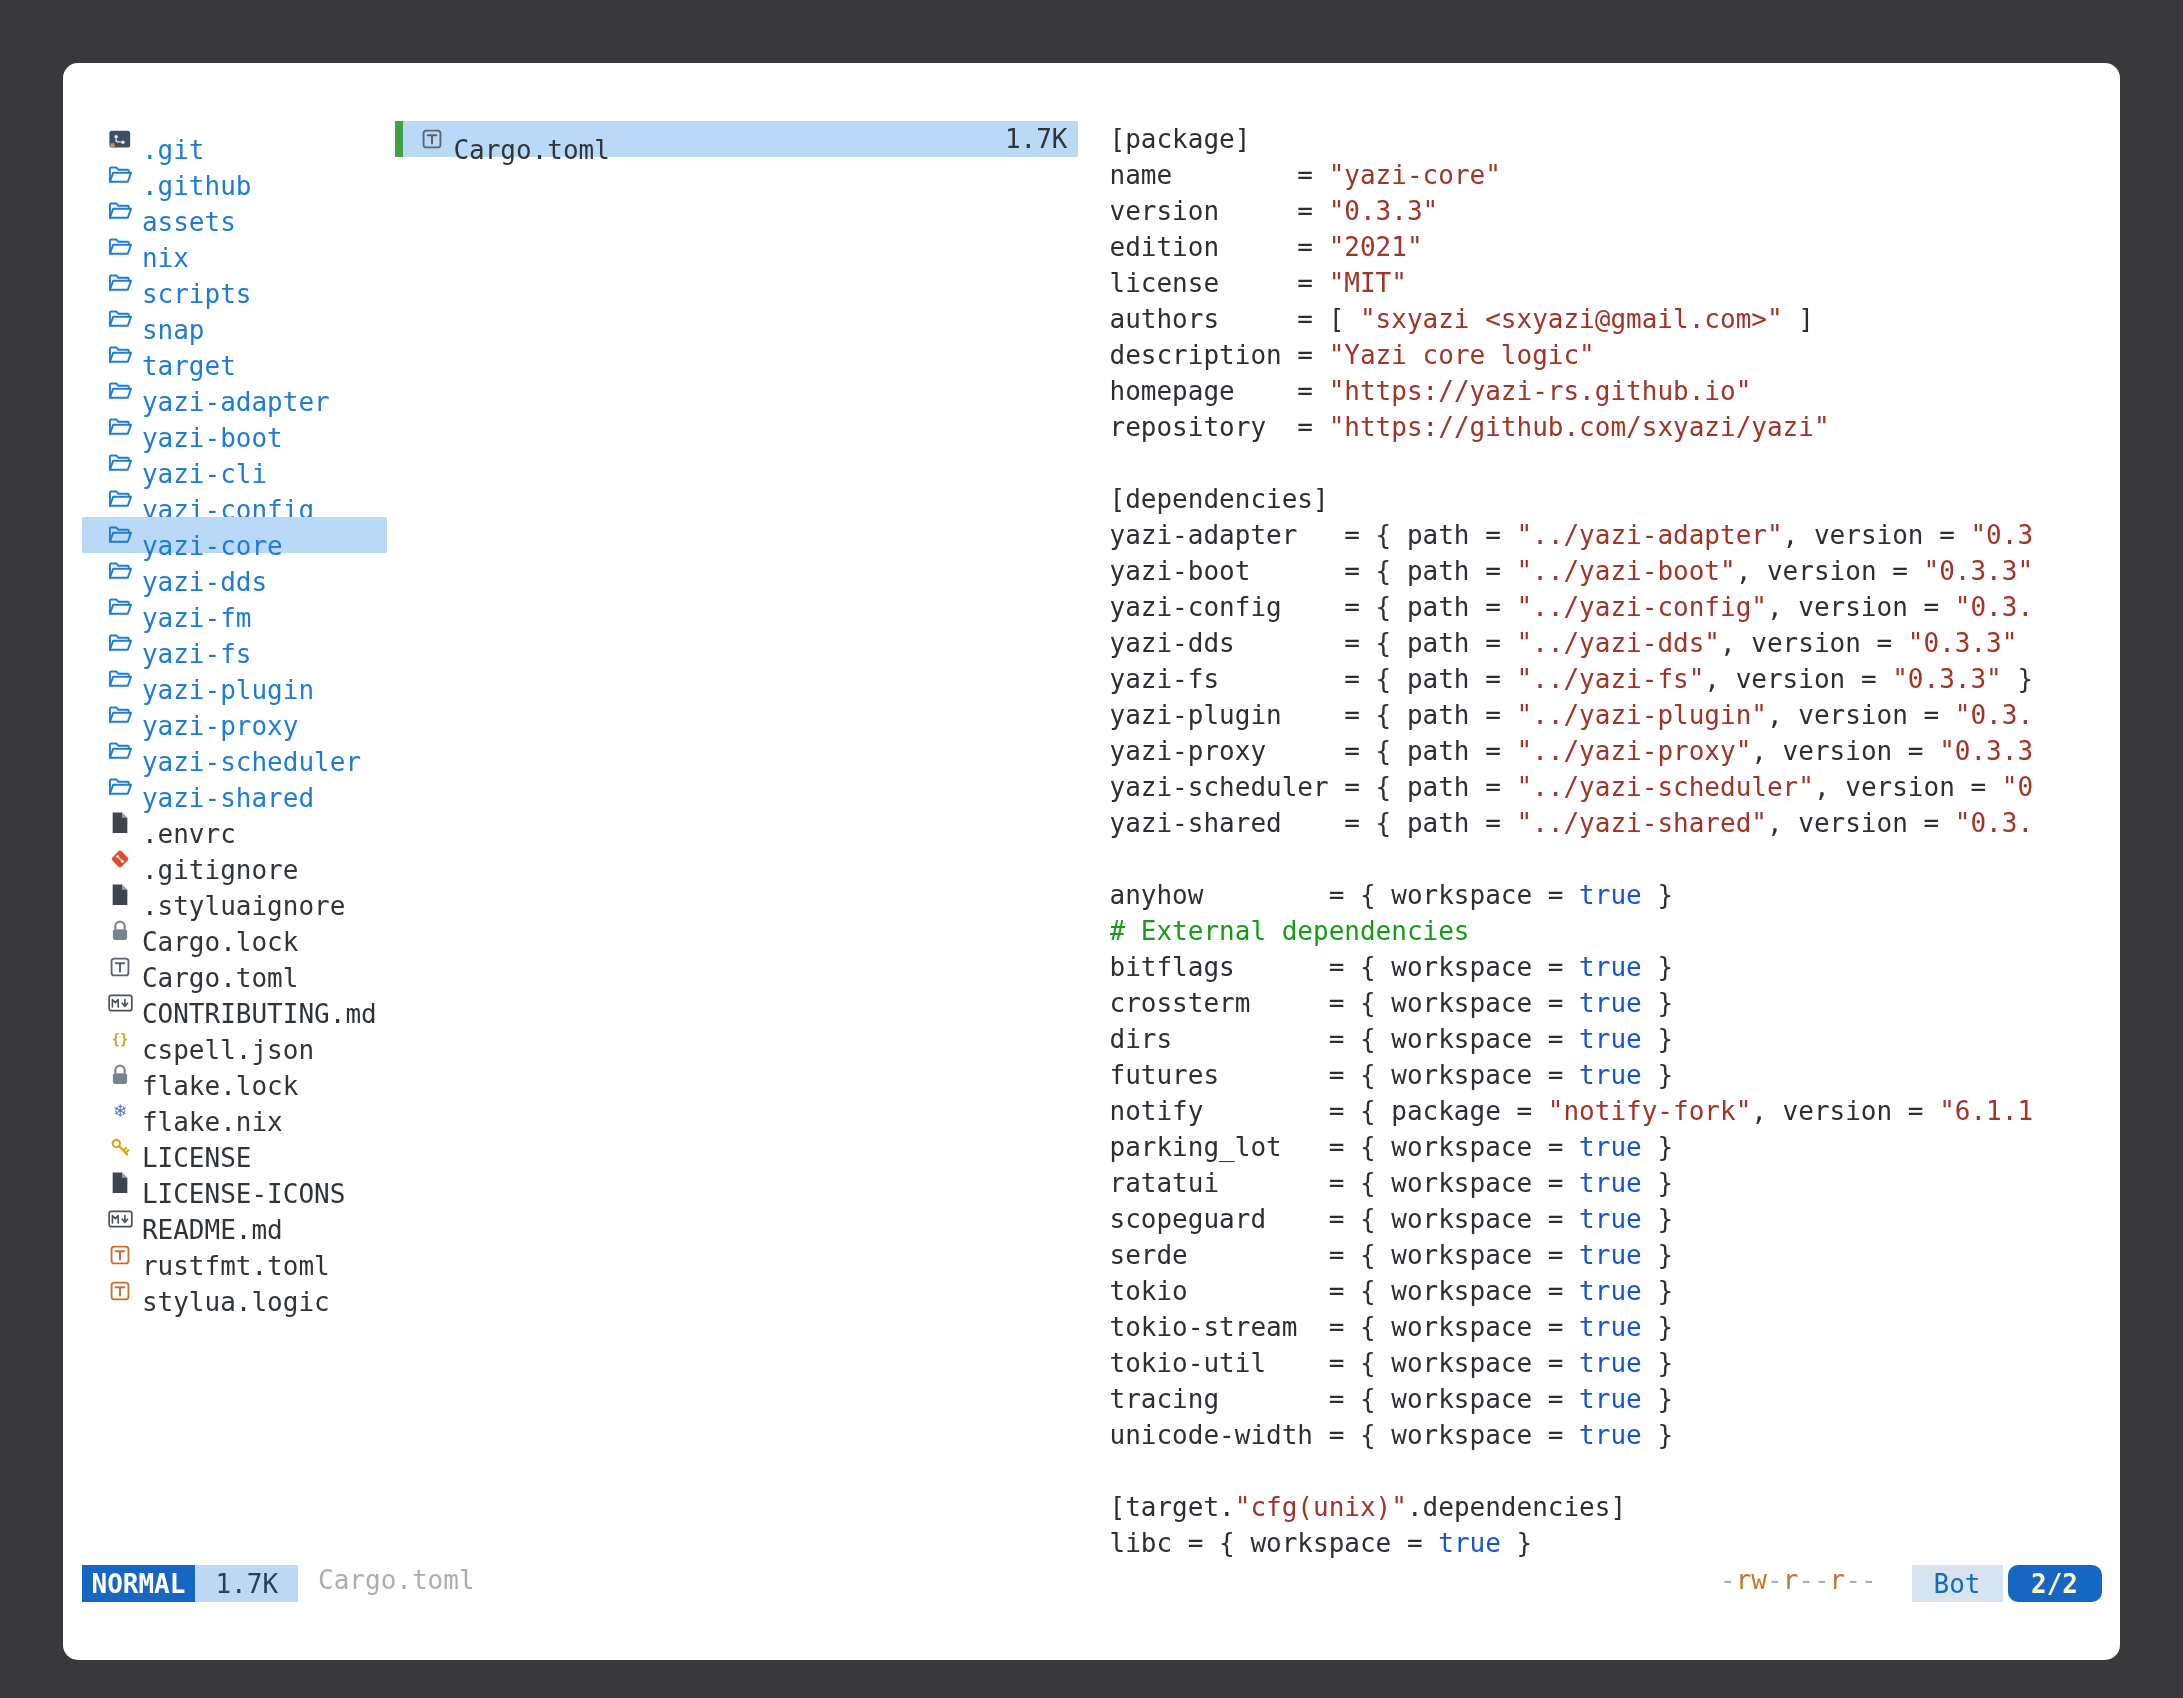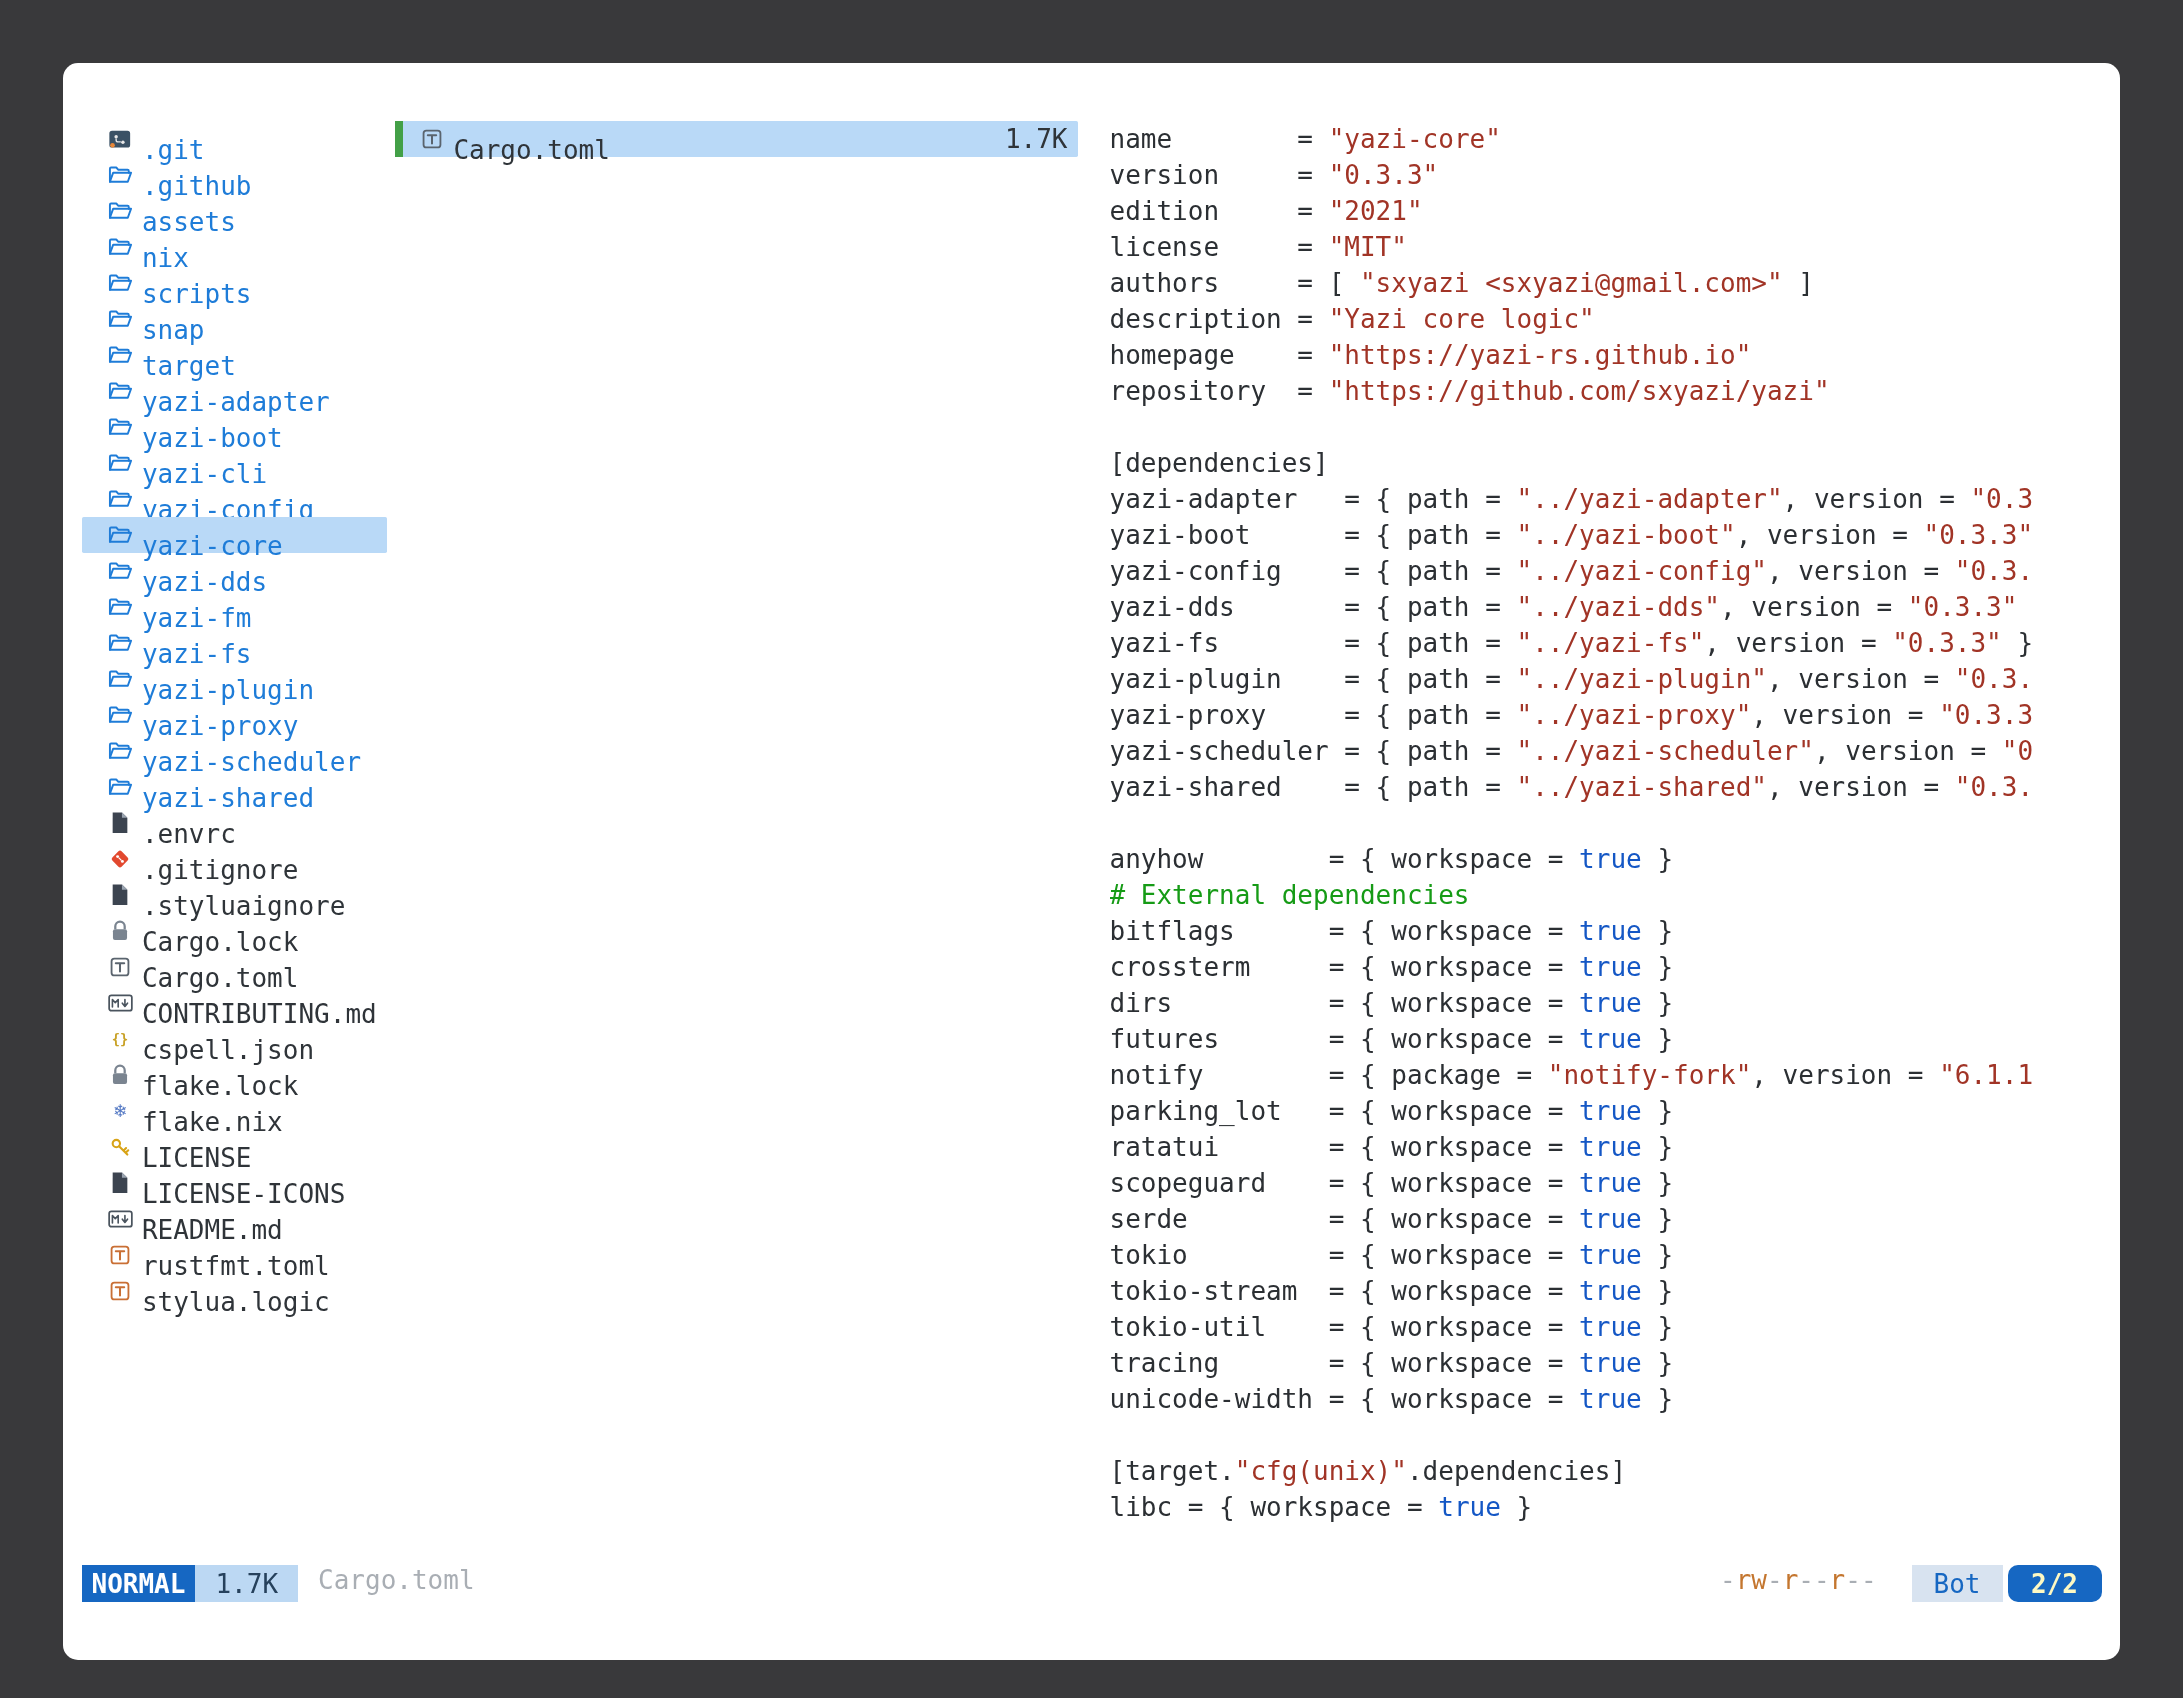--- a/index.html
+++ b/index.html
@@ -363,20 +363,21 @@
               <svg width="22" height="22" viewBox="0 0 24 24">
                 <rect x="2.8" y="2.8" width="18.4" height="18.4" rx="3" fill="none" stroke="#5A646E" stroke-width="2"></rect>
                 <path d="M7.4 8 H16.6 M12 8 V17" fill="none" stroke="#5A646E" stroke-width="2.2" stroke-linecap="round"></path>
               </svg>
             </span>
             <span class="label">Cargo.toml</span>
             <span class="size">1.7K</span>
           </div>
         </div>
       <div class="pane" id="preview-pane">
+          <div class="pline"><span class="seg-d">[package]</span></div>
           <div class="pline"><span class="seg-d">name        = </span><span class="seg-s">"yazi-core"</span></div>
           <div class="pline"><span class="seg-d">version     = </span><span class="seg-s">"0.3.3"</span></div>
           <div class="pline"><span class="seg-d">edition     = </span><span class="seg-s">"2021"</span></div>
           <div class="pline"><span class="seg-d">license     = </span><span class="seg-s">"MIT"</span></div>
           <div class="pline"><span class="seg-d">authors     = [ </span><span class="seg-s">"sxyazi &lt;sxyazi@gmail.com&gt;"</span><span class="seg-d"> ]</span></div>
           <div class="pline"><span class="seg-d">description = </span><span class="seg-s">"Yazi core logic"</span></div>
           <div class="pline"><span class="seg-d">homepage    = </span><span class="seg-s">"https://yazi-rs.github.io"</span></div>
           <div class="pline"><span class="seg-d">repository  = </span><span class="seg-s">"https://github.com/sxyazi/yazi"</span></div>
           <div class="pline"></div>
           <div class="pline"><span class="seg-d">[dependencies]</span></div>

